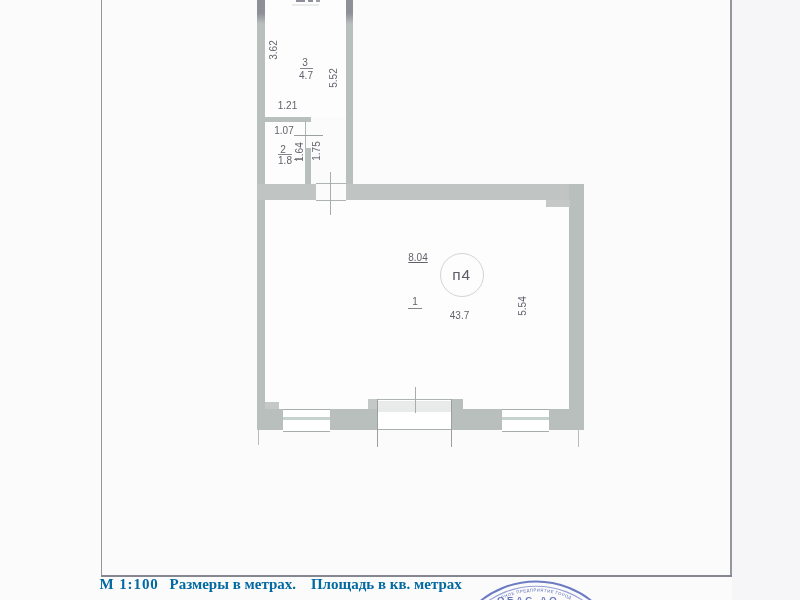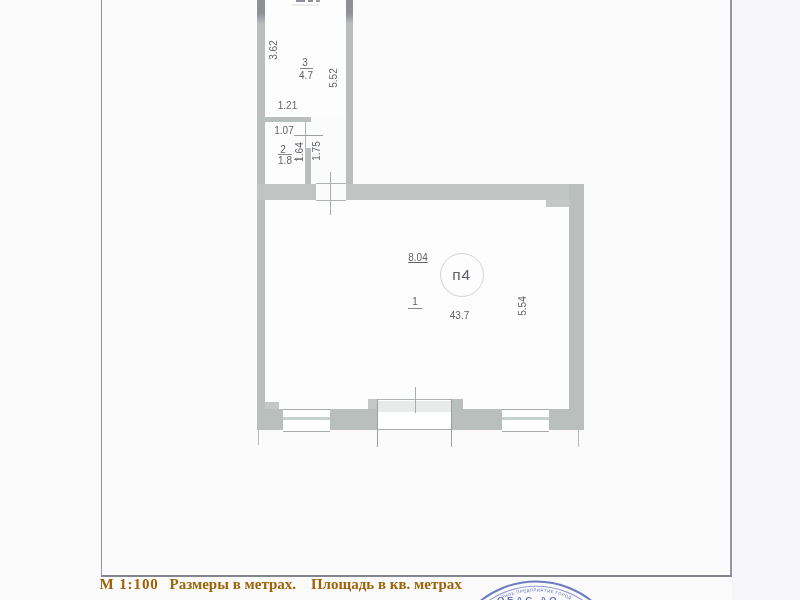--- a/index.html
+++ b/index.html
@@ -143,21 +143,21 @@
 
   <div class="vdim" style="left:510px;top:301px;width:26px;text-align:center;">5.54</div>
 
   <div class="abs" style="left:439.5px;top:252.5px;width:42px;height:42px;border:1.6px solid #d2d4d6;
        border-radius:50%;background:#fdfdfe;"></div>
 
   <div class="abs" style="left:446px;top:265.5px;width:31px;text-align:center;color:#5d5d66;
        font-size:15.5px;letter-spacing:0.8px;filter:blur(0.4px);">п4</div>
 
   <div style="position:absolute;left:0;top:576.2px;width:800px;height:20px;font-family:'Liberation Serif',serif;
-       font-weight:bold;font-size:15px;color:#a16207;filter:blur(0.3px);">
+       font-weight:bold;font-size:15px;color:#0369a1;filter:blur(0.3px);">
     <span style="position:absolute;left:99.5px;letter-spacing:0.9px;">М 1:100</span>
     <span style="position:absolute;left:310.9px;">Площадь в кв. метрах</span>
     <span style="position:absolute;left:169.5px;">Размеры в метрах.</span>
   </div>
 
   <svg class="abs" style="left:440px;top:574px;filter:blur(0.3px);" width="210" height="26" viewBox="0 0 210 26">
     <defs>
       <path id="arcpath" d="M 60.3 26 A 79 79 0 0 1 131.7 26" fill="none"></path>
     </defs>
 

